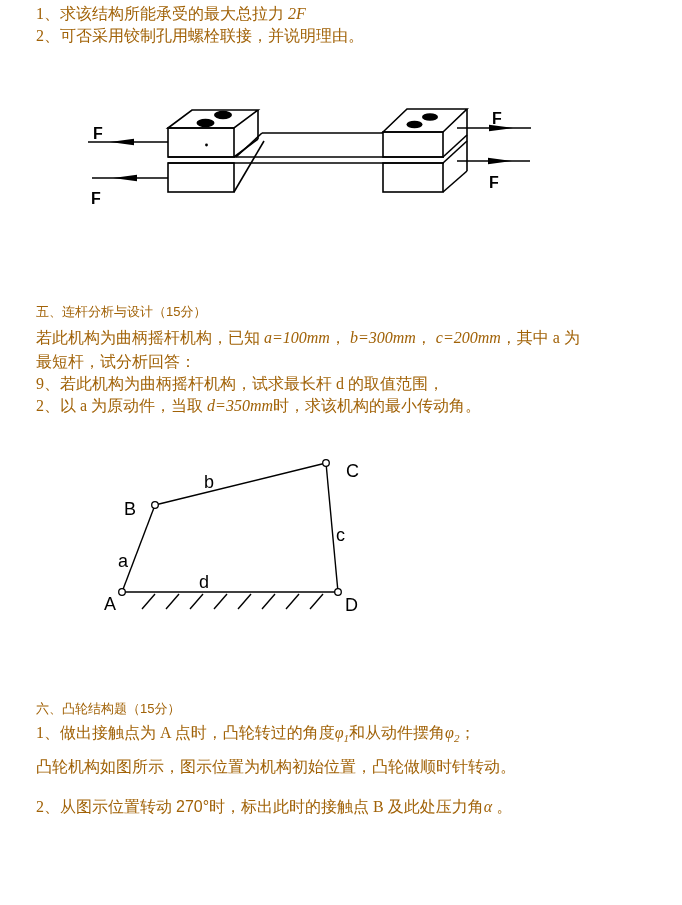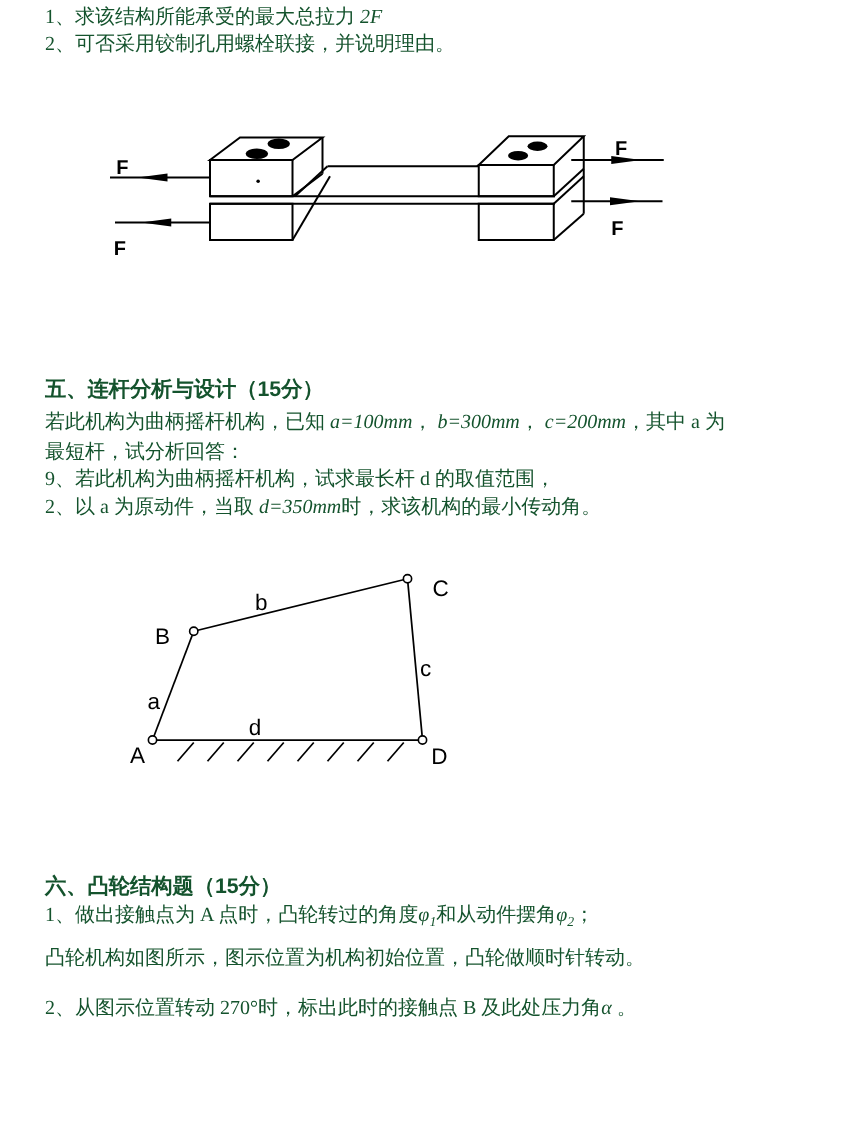--- a/index.html
+++ b/index.html
@@ -3,32 +3,32 @@
 <meta charset="utf-8">
 <style>
   html,body{margin:0;padding:0;}
   body{
     width:682px;height:905px;position:relative;overflow:hidden;
     background:#ffffff;color:#000000;
     font-family:"Liberation Serif","DejaVu Serif",serif;
   }
   .line{
     position:absolute;left:36px;font-size:16px;line-height:20px;
-    white-space:pre;color:#14532d;
+    white-space:pre;color:#a16207;
   }
   .heading{
     font-family:"Liberation Sans","DejaVu Sans",sans-serif;
-    font-weight:700;font-size:17px;
+    font-weight:400;font-size:13px;
   }
   .m{ 
     font-family:"Liberation Serif","DejaVu Serif",serif;
     font-style:italic;
   }
   .sm{ 
-    font-family:Liberation Serif, serif;
+    font-family:Liberation Sans, sans-serif;
   }
   sub{font-size:11px;line-height:0;}
   svg{position:absolute;overflow:visible;}
   .fig-stroke{stroke:#000;stroke-width:1.6;fill:none;}
   .fig-stroke-thin{stroke:#000;stroke-width:1.4;fill:none;}
   .fig-fill{fill:#000;stroke:none;}
   .joint{fill:#fff;stroke:#000;stroke-width:1.3;}
   .svg-label{
     font-family:"Liberation Sans","DejaVu Sans",sans-serif;
     font-size:18px;fill:#000;

